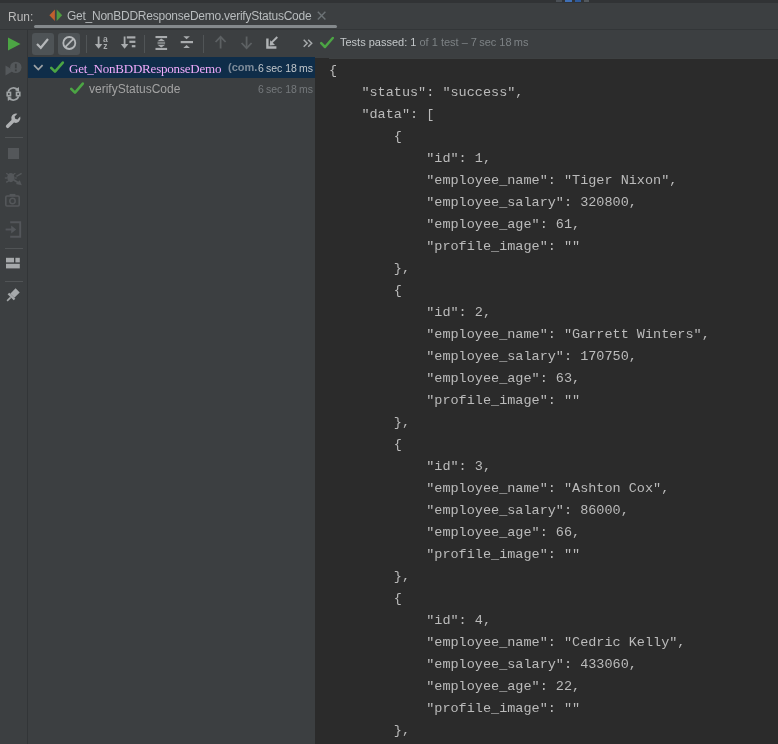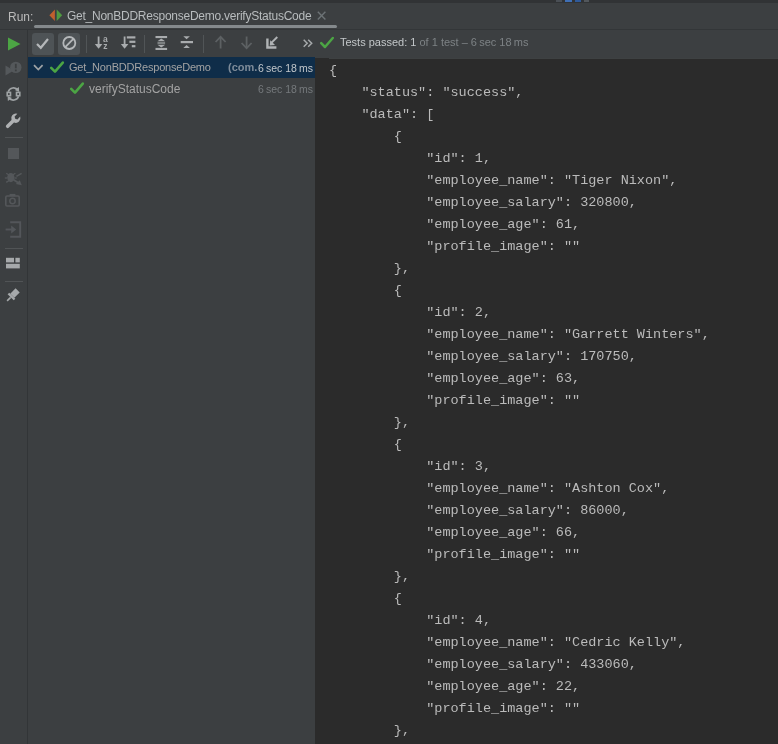--- a/index.html
+++ b/index.html
@@ -90,21 +90,21 @@
   </svg>
 
   <svg class="abs" style="left:303px;top:39px;" width="10" height="9">
     <polyline points="0.7,0.7 4.2,4.2 0.7,7.7" stroke="#a6a9ab" stroke-width="1.5" fill="none"></polyline>
     <polyline points="5.2,0.7 8.7,4.2 5.2,7.7" stroke="#a6a9ab" stroke-width="1.5" fill="none"></polyline>
   </svg>
 
   <svg class="abs" style="left:320px;top:36px;" width="14" height="14">
     <polyline points="1.2,7.2 5,11 12.8,2" stroke="#4ca544" stroke-width="2.5" fill="none" stroke-linecap="round" stroke-linejoin="round"></polyline>
   </svg>
-  <div class="abs" style="left:340px;top:36px;font-size:11px;color:#c3c7c9;">Tests passed: 1 <span style="color:#7d8285">of 1 test – 6 sec 18 ms</span></div>
+  <div class="abs" style="left:340px;top:36px;font-size:11px;color:#c3c7c9;">Tests passed: 1 <span style="color:#7d8285">of 1 test – 7 sec 18 ms</span></div>
 
   <div class="abs" style="left:27px;top:30px;width:1px;height:714px;background:#323537;"></div>
 
   <svg class="abs" style="left:7px;top:37px;" width="14" height="14">
     <polygon points="1,0.5 1,13.5 13.5,7" fill="#4ca544"></polygon>
   </svg>
 
   <svg class="abs" style="left:5px;top:61px;" width="17" height="15">
     <polygon points="0.5,4.5 0.5,14.5 8.8,9.6" fill="#54585b"></polygon>
     <circle cx="10.8" cy="6.4" r="5.7" fill="#54585b"></circle>
@@ -170,21 +170,21 @@
     </g>
   </svg>
 
   <div class="abs" style="left:28px;top:57px;width:287px;height:21px;background:#0f2d49;">
     <svg class="abs" style="left:5px;top:6.5px;" width="11" height="8">
       <polyline points="1,1.2 5.3,5.6 9.6,1.2" stroke="#9fa3a5" stroke-width="1.7" fill="none"></polyline>
     </svg>
     <svg class="abs" style="left:22px;top:4px;" width="14" height="13">
       <polyline points="1.2,6.8 5,10.6 12.8,1.6" stroke="#4ca544" stroke-width="2.6" fill="none" stroke-linecap="round" stroke-linejoin="round"></polyline>
     </svg>
-    <div class="abs" style="left:41px;top:3.5px;width:160px;overflow:hidden;font-size:11px;letter-spacing:-0.2px;color:#a3a3a3;white-space:nowrap;">Get_NonBDDResponseDemo</div>
+    <div class="abs" style="left:41px;top:3.5px;width:160px;overflow:hidden;font-size:13px;letter-spacing:-0.2px;color:#f0abfc;white-space:nowrap;font-family:Liberation Serif, serif;">Get_NonBDDResponseDemo</div>
     <div class="abs" style="left:200px;top:4px;font-size:11px;color:#7e8b99;white-space:nowrap;font-weight:bold;">(com.</div>
     <div class="abs" style="right:2px;top:5px;font-size:10.5px;color:#c2c7cb;white-space:nowrap;">6 sec 18 ms</div>
   </div>
 
   <div class="abs" style="left:28px;top:78px;width:287px;height:21px;">
     <svg class="abs" style="left:42px;top:4px;" width="14" height="13">
       <polyline points="1.2,6.8 5,10.6 12.8,1.6" stroke="#4ca544" stroke-width="2.6" fill="none" stroke-linecap="round" stroke-linejoin="round"></polyline>
     </svg>
     <div class="abs" style="left:61px;top:3.5px;font-size:12px;color:#a3a3a3;">verifyStatusCode</div>
     <div class="abs" style="right:2px;top:5px;font-size:10.5px;color:#75797c;white-space:nowrap;">6 sec 18 ms</div>

